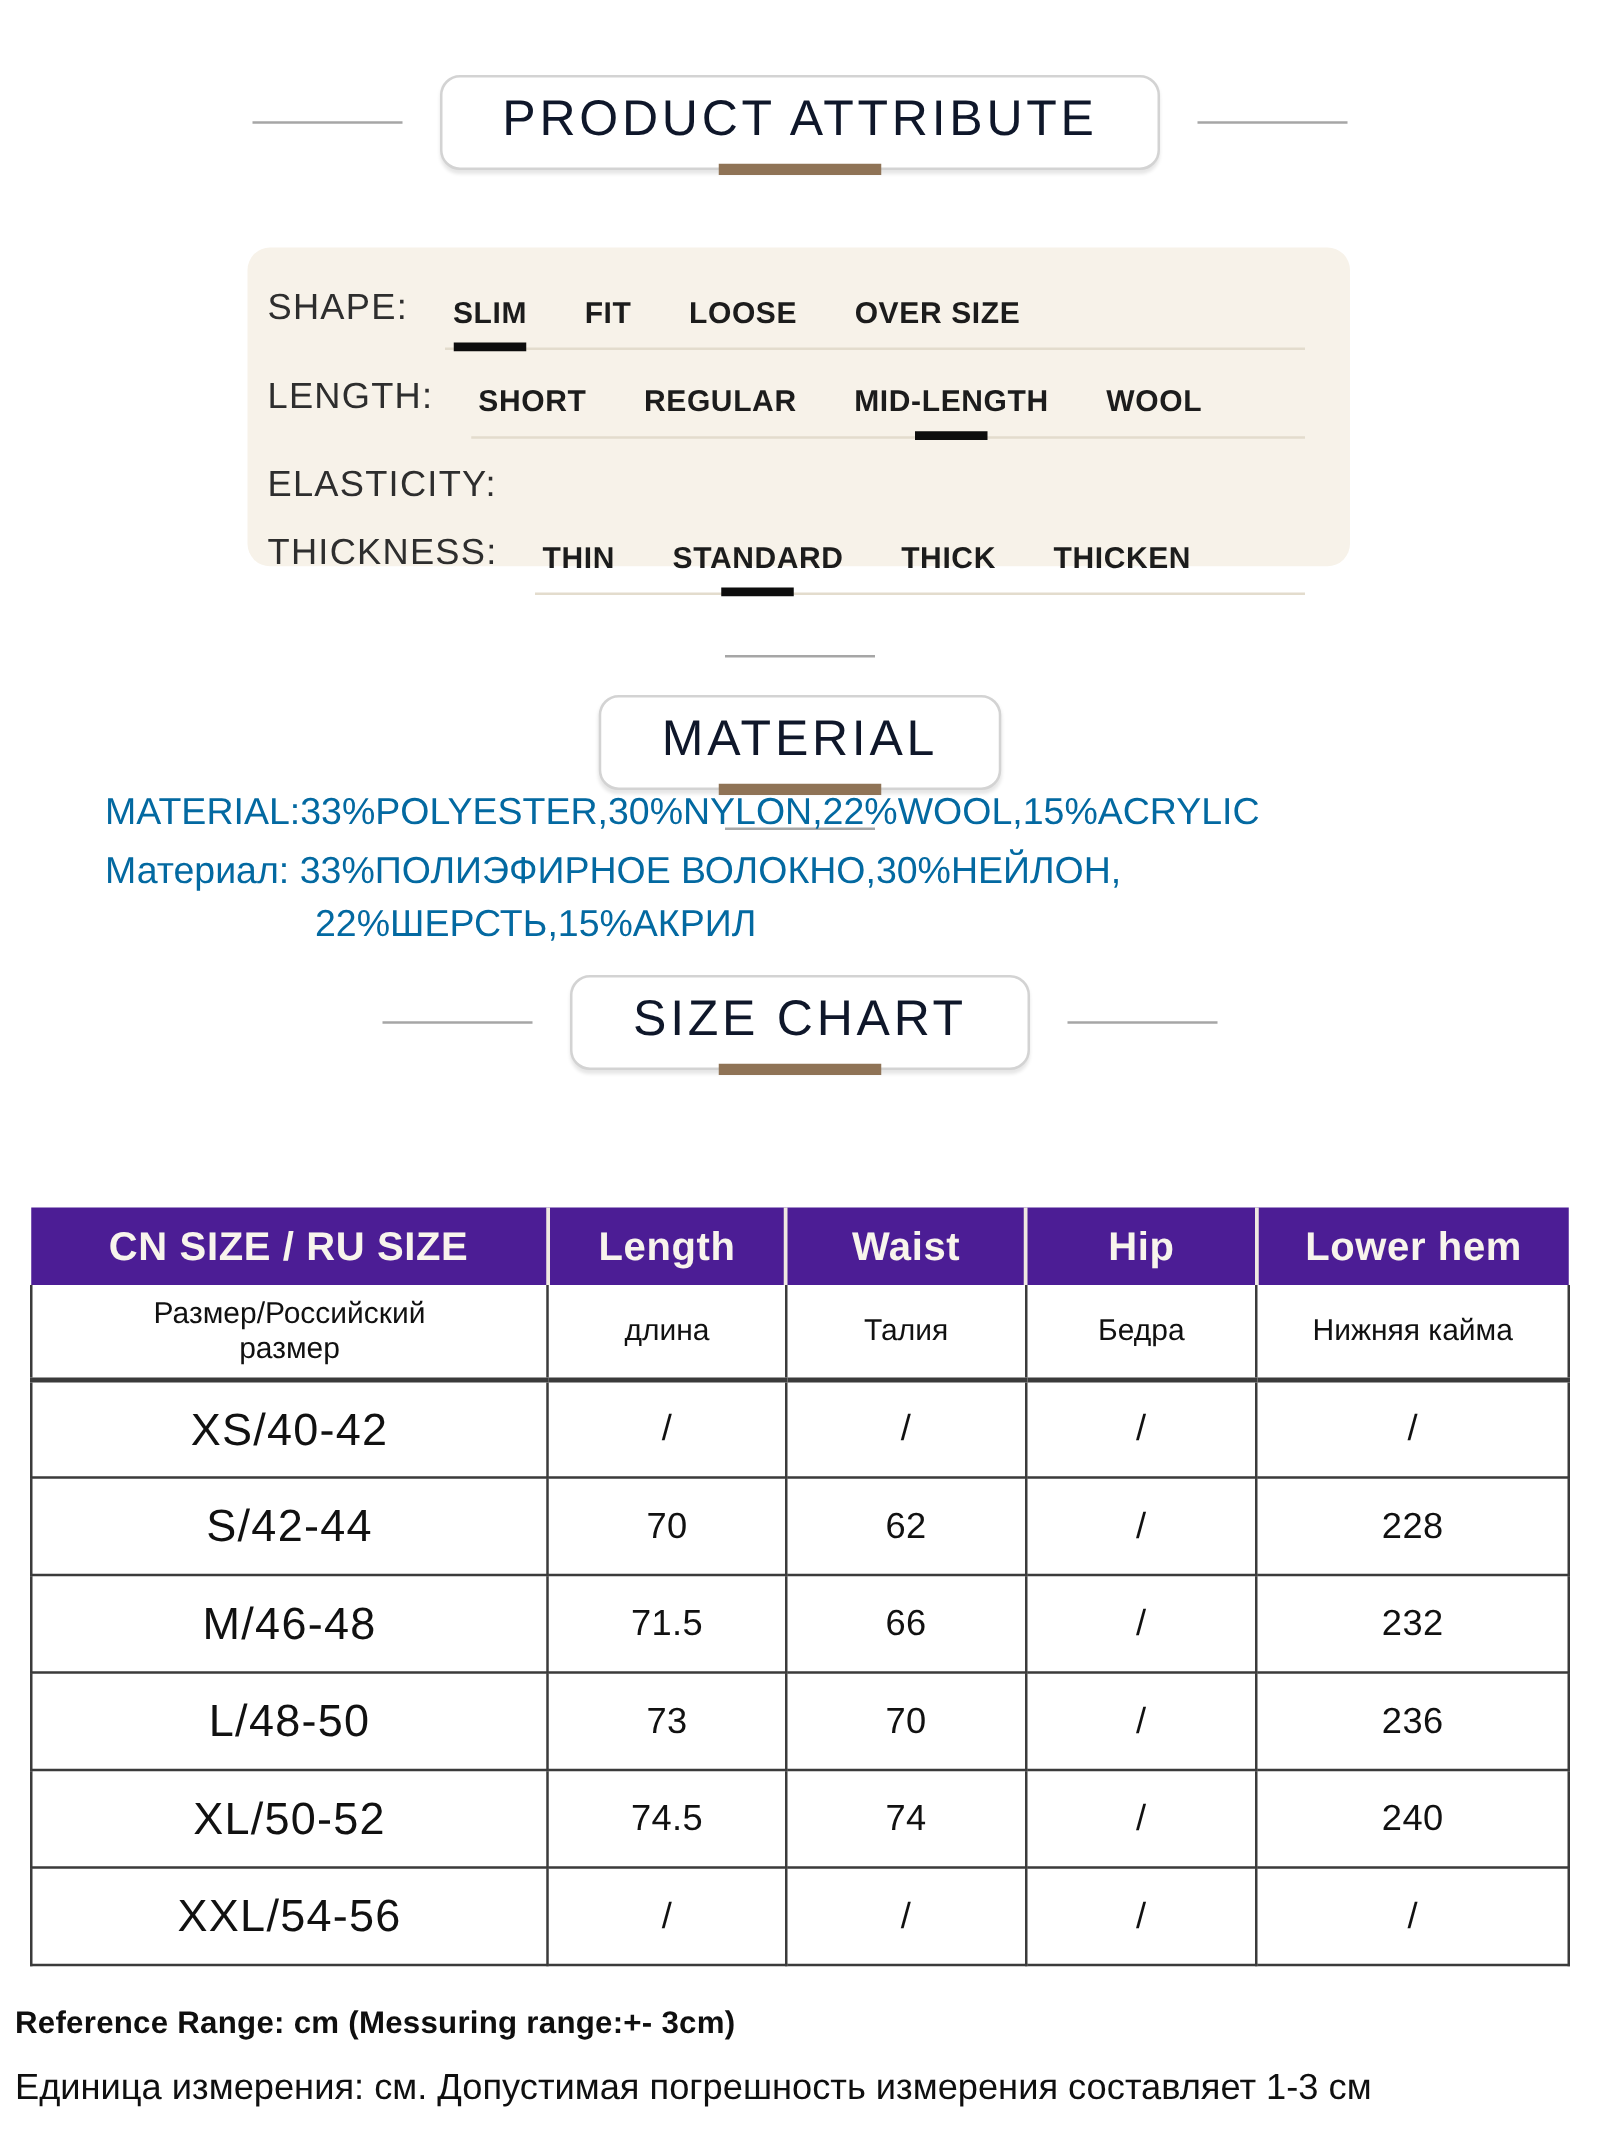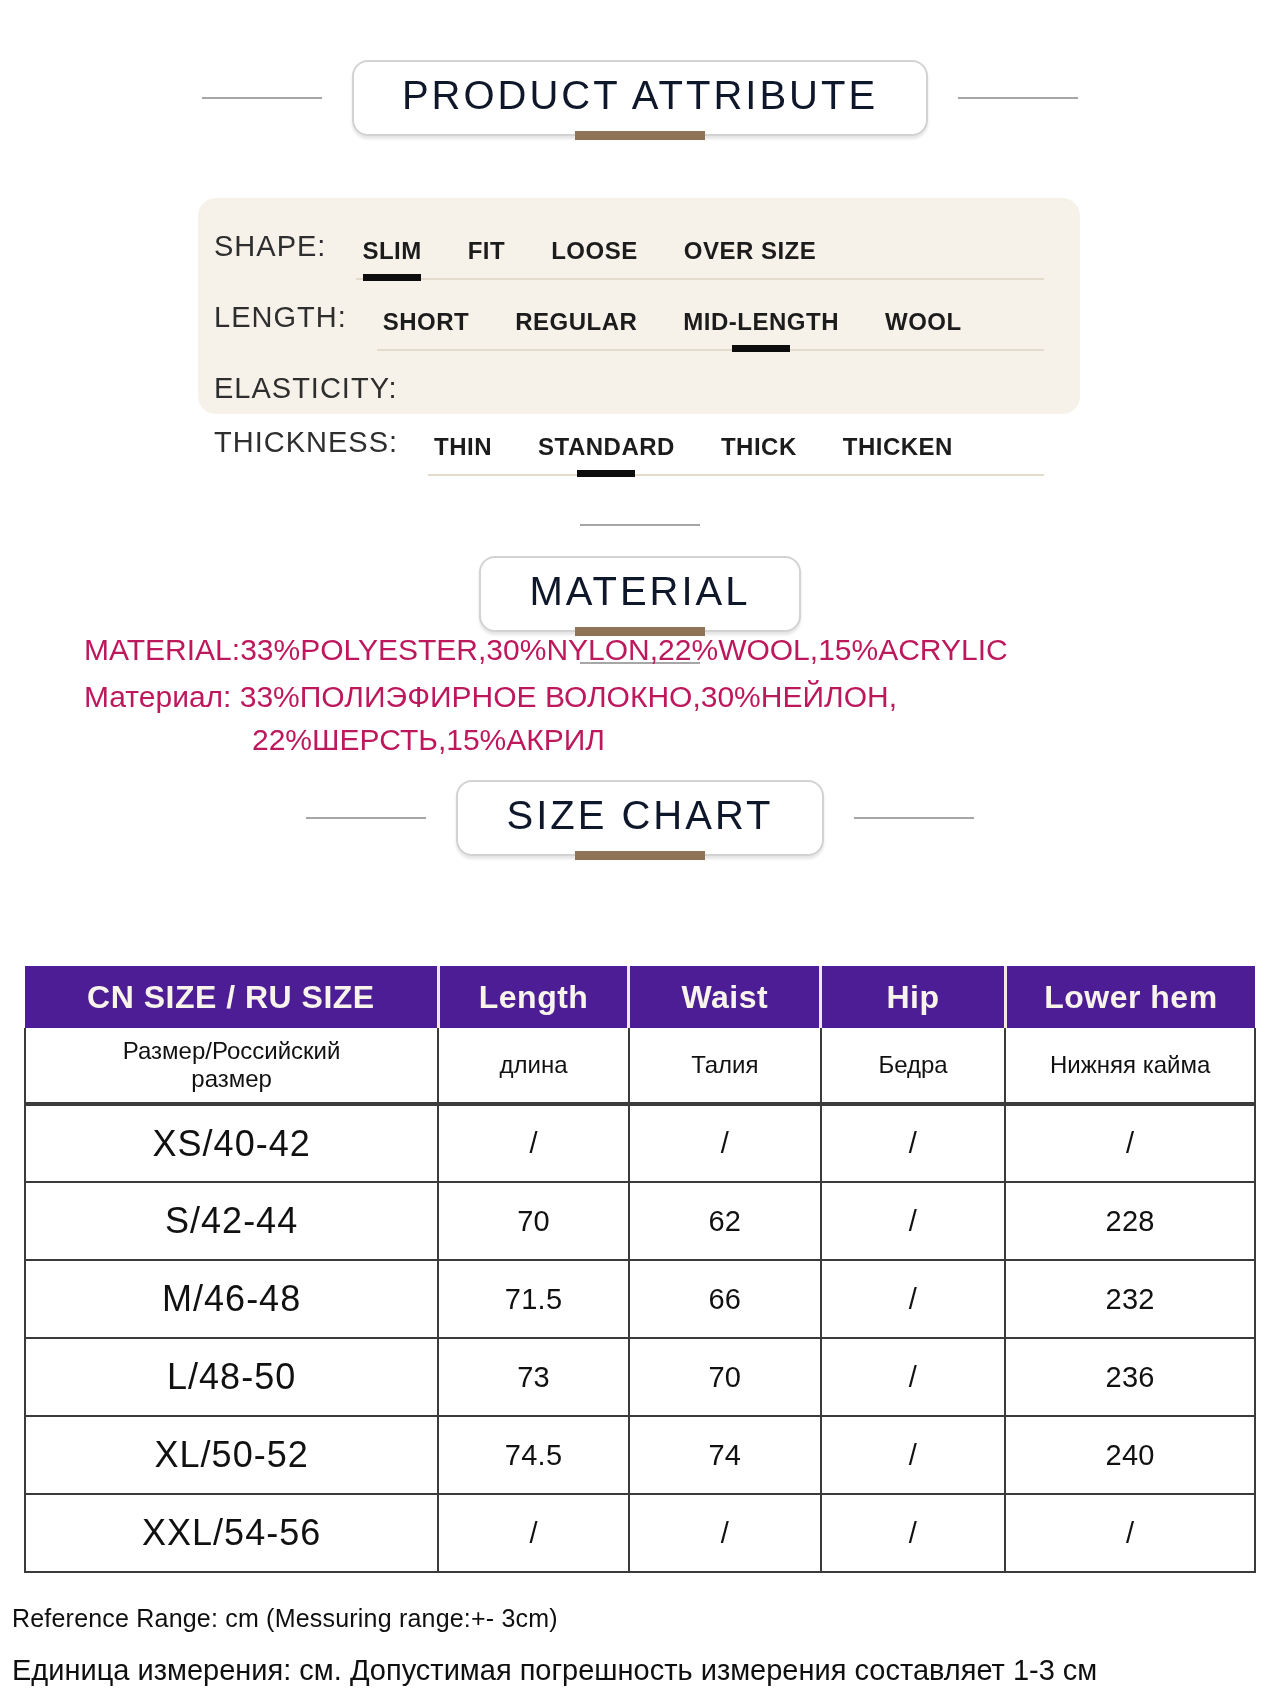--- a/index.html
+++ b/index.html
@@ -18,40 +18,40 @@
   }
   .title-text { font-size:40px; font-weight:500; letter-spacing:3px; color:#0f172a; line-height:1.25; white-space:nowrap; }
   .accent-bar { position:absolute; left:50%; transform:translateX(-50%); bottom:-6px; width:130px; height:9px; background:#8f7356; }
 
   #title-attr     { top:60px;  }
   #title-material { top:524px;flex-direction:column; }
   #title-size     { top:780px; }
 
   
   .attr-panel {
-    position:absolute; top:198px; left:198px; width:882px; height:216px;
+    position:absolute; top:198px; left:198px; width:882px; height:255px;
     background:#f7f2e9; border-radius:18px; box-sizing:border-box;
     padding:32px 22px 0 16px;
   }
   .attr-row { display:flex; align-items:flex-start; margin-bottom:21px; }
   .attr-label { font-size:29px; color:#2e2e2e; letter-spacing:1px; margin-right:30px; white-space:nowrap; line-height:1.15; }
   .attr-options {
     flex:1; display:flex; gap:46px; position:relative;
     padding:7px 0 13px 6px; margin-right:14px;
     border-bottom:2px solid #e3dccd;
   }
   .opt { position:relative; font-size:24px; font-weight:700; letter-spacing:.5px; color:#1c1c1c; white-space:nowrap; }
   .opt.selected::after {
     content:""; position:absolute; left:50%; transform:translateX(-50%);
     bottom:-16px; width:58px; height:7px; background:#0d0d0d;
   }
 
   
   .material-block { position:absolute; top:632px; left:84px; width:1130px; }
-  .mat-line { font-size:30px; color:#be185d; letter-spacing:0; line-height:1.2; }
+  .mat-line { font-size:30px; color:#0369a1; letter-spacing:0; line-height:1.2; }
   .mat-line.en { font-weight:500; }
   .mat-line.ru { margin-top:11px; }
   .mat-line.ru2 { margin-top:7px; padding-left:168px; }
 
   
   .size-table {
     position:absolute; top:966px; left:24px; width:1232px;
     border-collapse:collapse; table-layout:fixed; text-align:center;
   }
   .size-table col.c0 { width:33.6%; }
@@ -72,21 +72,21 @@
     background:#fff; border:2px solid #3b3b3b; border-top:none;
     border-bottom:4px solid #3b3b3b; font-size:24px; color:#111; line-height:1.15;
   }
   .ru-wrap { display:inline-block; max-width:235px; }
 
   tr.data-row { height:78px; }
   tr.data-row td { background:#fff; border:2px solid #3b3b3b; font-size:29px; font-weight:500; letter-spacing:.3px; }
   tr.data-row td.size-cell { font-size:36px; font-weight:400; letter-spacing:1px; }
 
   
-  .note-en { position:absolute; top:1604px; left:12px; font-size:25px; font-weight:400; color:#0f0f0f; letter-spacing:.2px; }
+  .note-en { position:absolute; top:1604px; left:12px; font-size:25px; font-weight:700; color:#0f0f0f; letter-spacing:.2px; }
   .note-ru { position:absolute; top:1654px; left:12px; font-size:29px; font-weight:400; color:#0f0f0f; }
 </style>
 </head>
 <body>
 
 <div class="page">
 
   <div class="section-title" id="title-attr">
     <div class="side-line"></div>
     <div class="title-box">

